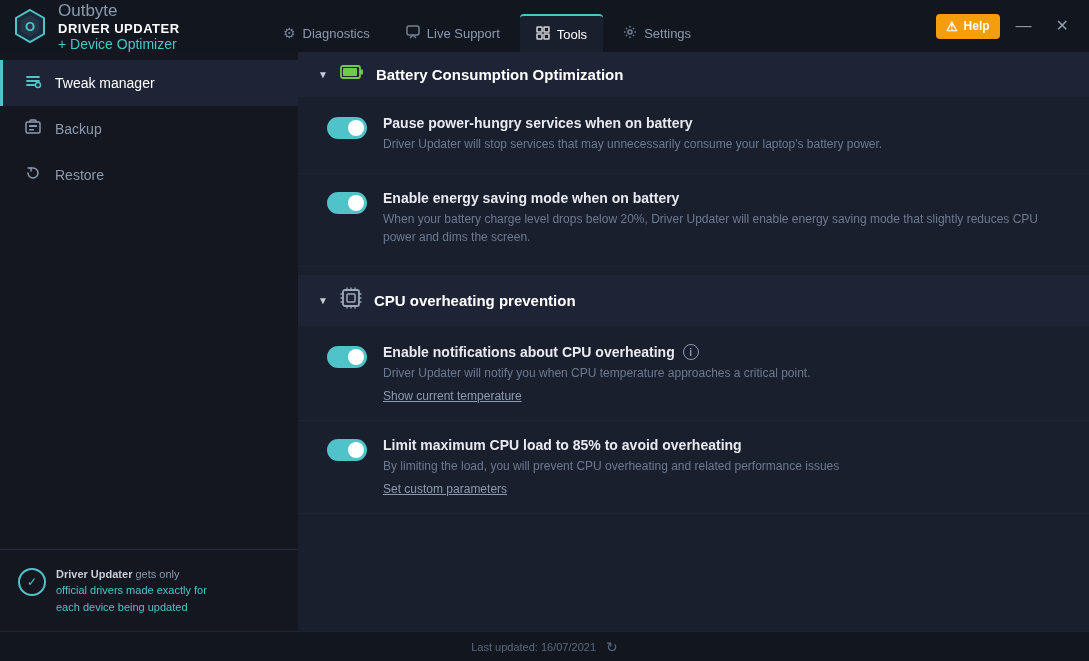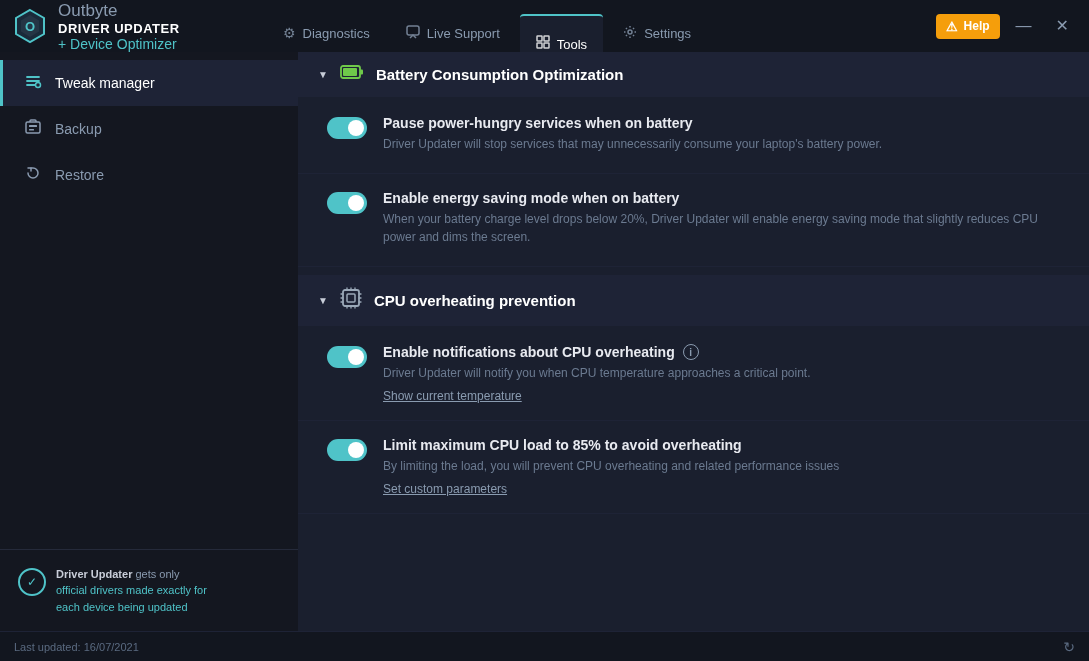--- a/index.html
+++ b/index.html
@@ -69,21 +69,20 @@
       font-size: 13px;
       color: #8a9bb0;
       cursor: pointer;
       border-radius: 4px 4px 0 0;
       position: relative;
     }
     .nav-tab.active {
       color: #ffffff;
       background: #1a1f2e;
       border-top: 2px solid #4fc3c8;
-      align-items: flex-end;
     }
     .nav-tab-icon {
       font-size: 14px;
       opacity: 0.8;
     }
 
     .window-controls {
       display: flex;
       align-items: center;
       gap: 8px;
@@ -289,21 +288,21 @@
       text-decoration: underline;
       cursor: pointer;
     }
 
     
     .status-bar {
       height: 30px;
       background: #12161f;
       display: flex;
       align-items: center;
-      justify-content: space-between;
+      justify-content: center;
       padding: 0 14px;
       gap: 10px;
       flex-shrink: 0;
       border-top: 1px solid #1e2336;
     }
     .status-text {
       font-size: 11px;
       color: #5a6a80;
     }
     .refresh-icon-small {

